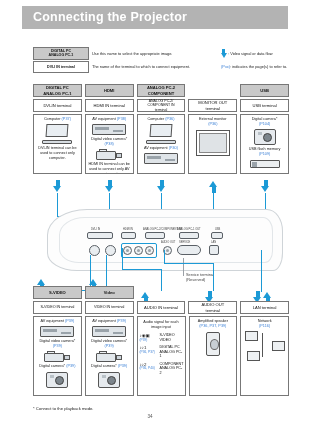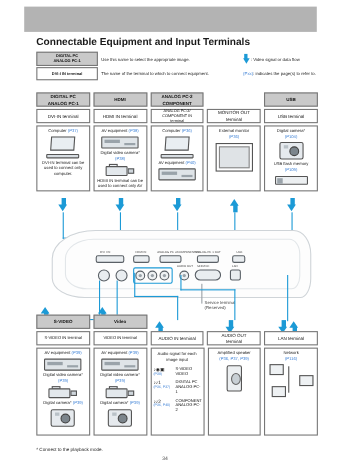--- a/index.html
+++ b/index.html
@@ -169,21 +169,21 @@
     border:1px solid #777; background:#fff; margin-top:2px; height:80px;
     padding:2px; text-align:center; font-size:3.8px; color:#222; line-height:1.35; overflow:hidden;
   }
 </style>
 </head>
 <body>
 
 <div class="page">
 
   <div class="hdr-bar"></div>
-  <div class="sec-title">Connectable Equipment and Input Terminals</div>
+  <div class="hdr-title">Connecting the Projector</div>
 
   <div class="legend">
     <div class="lg-row">
       <div class="lg-box" style="white-space:pre-line">DIGITAL PC
 ANALOG PC-1</div>
       <div class="lg-text">Use this name to select the appropriate image.</div>
     </div>
     <div class="lg-row">
       <div class="lg-box white">DVI-I IN terminal</div>
       <div class="lg-text">The name of the terminal to which to connect equipment.</div>

